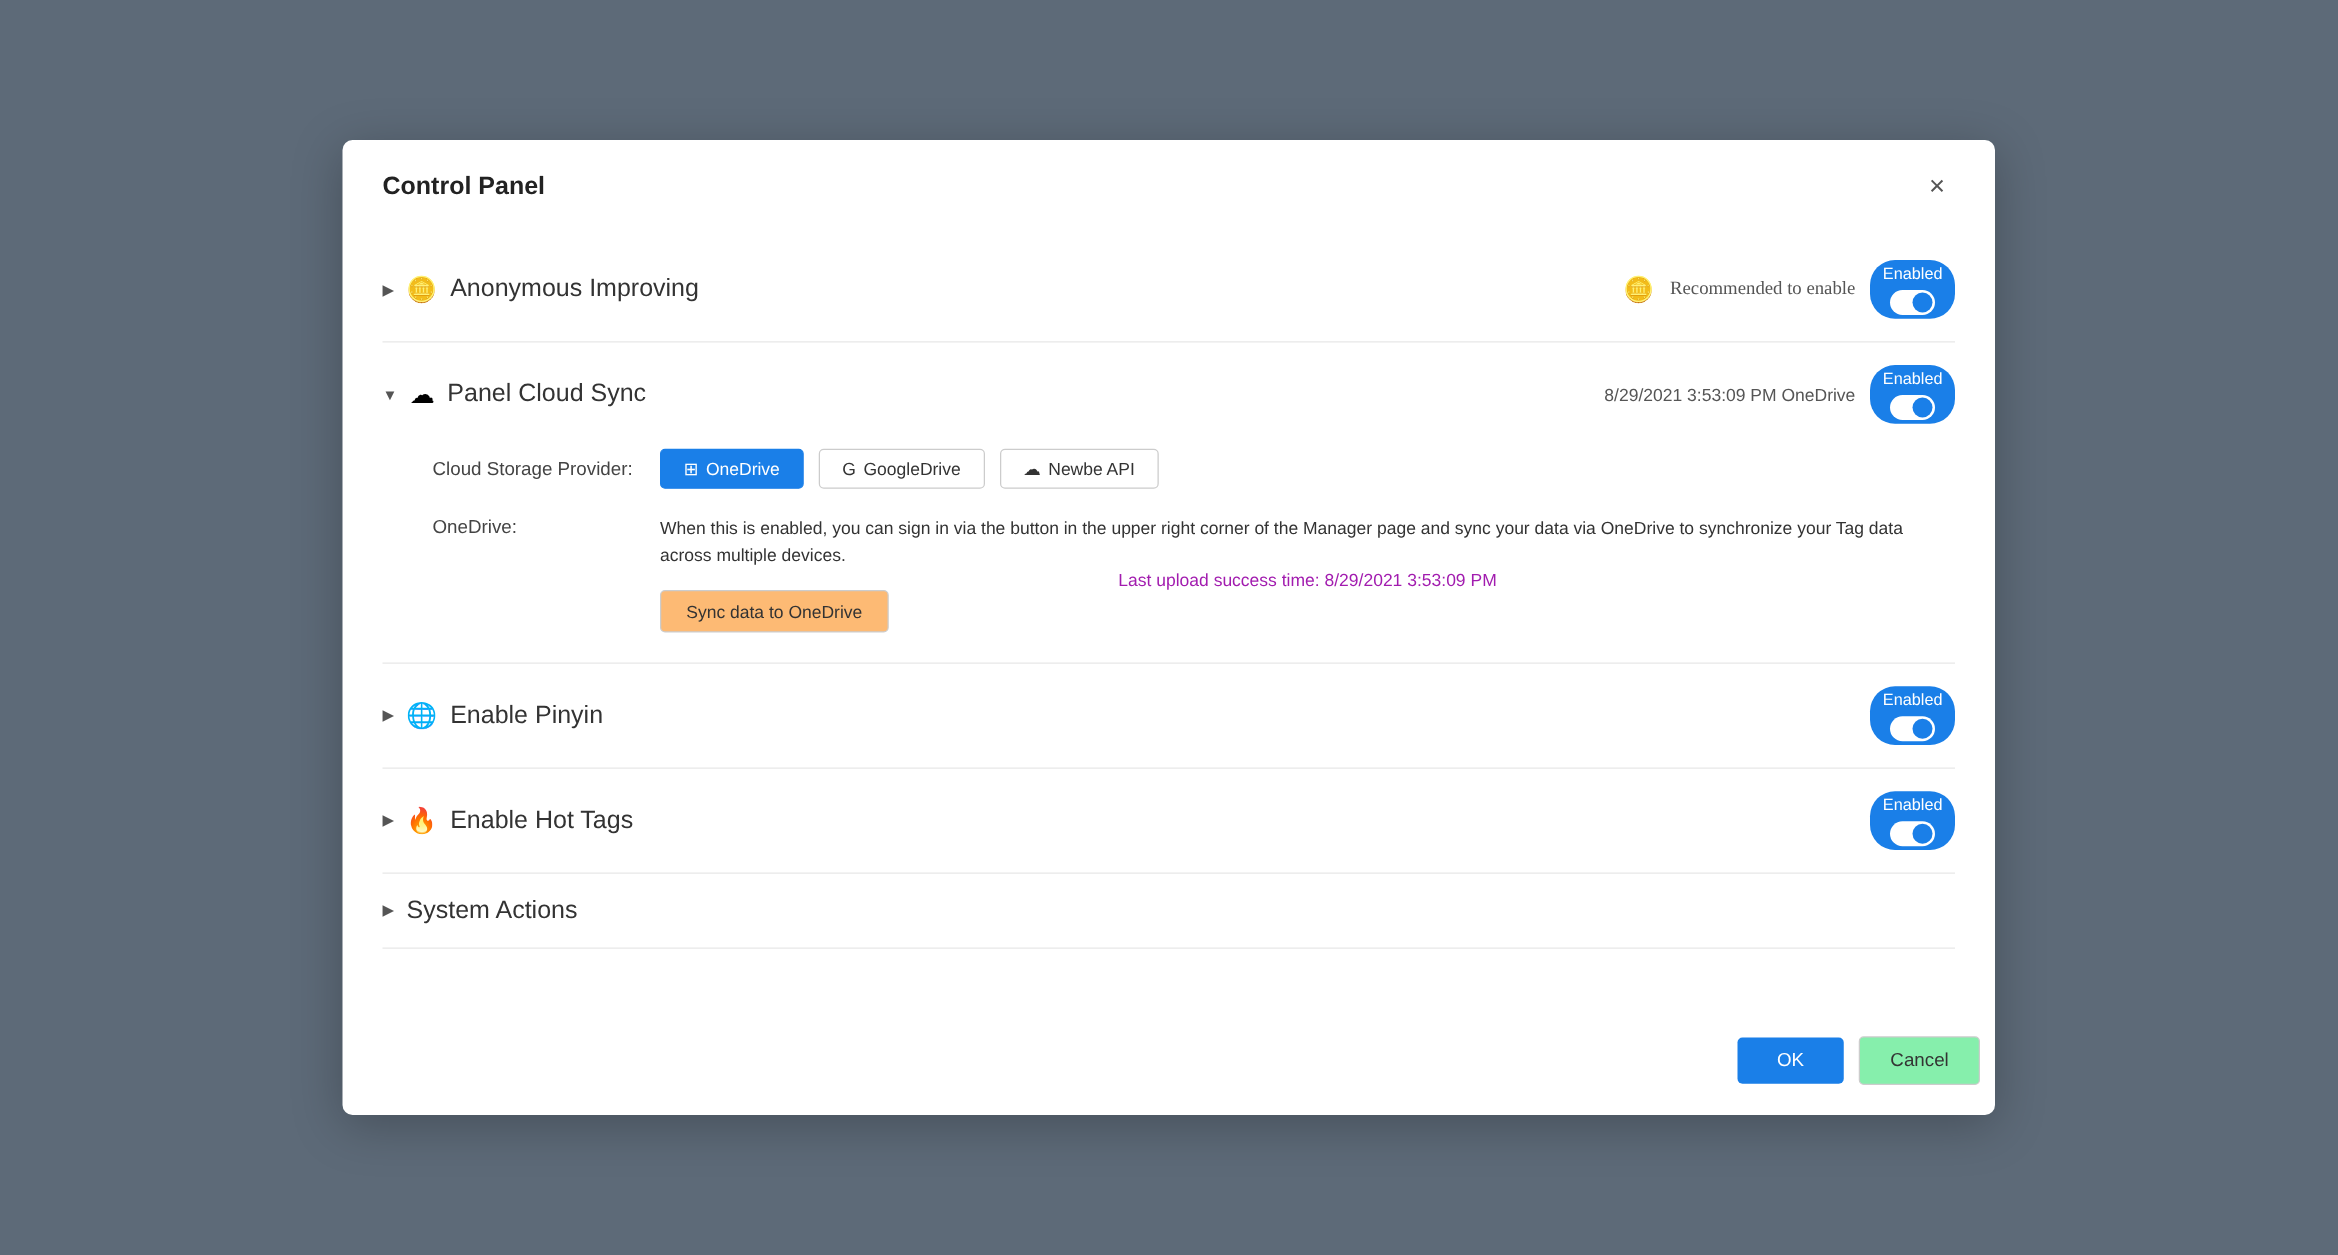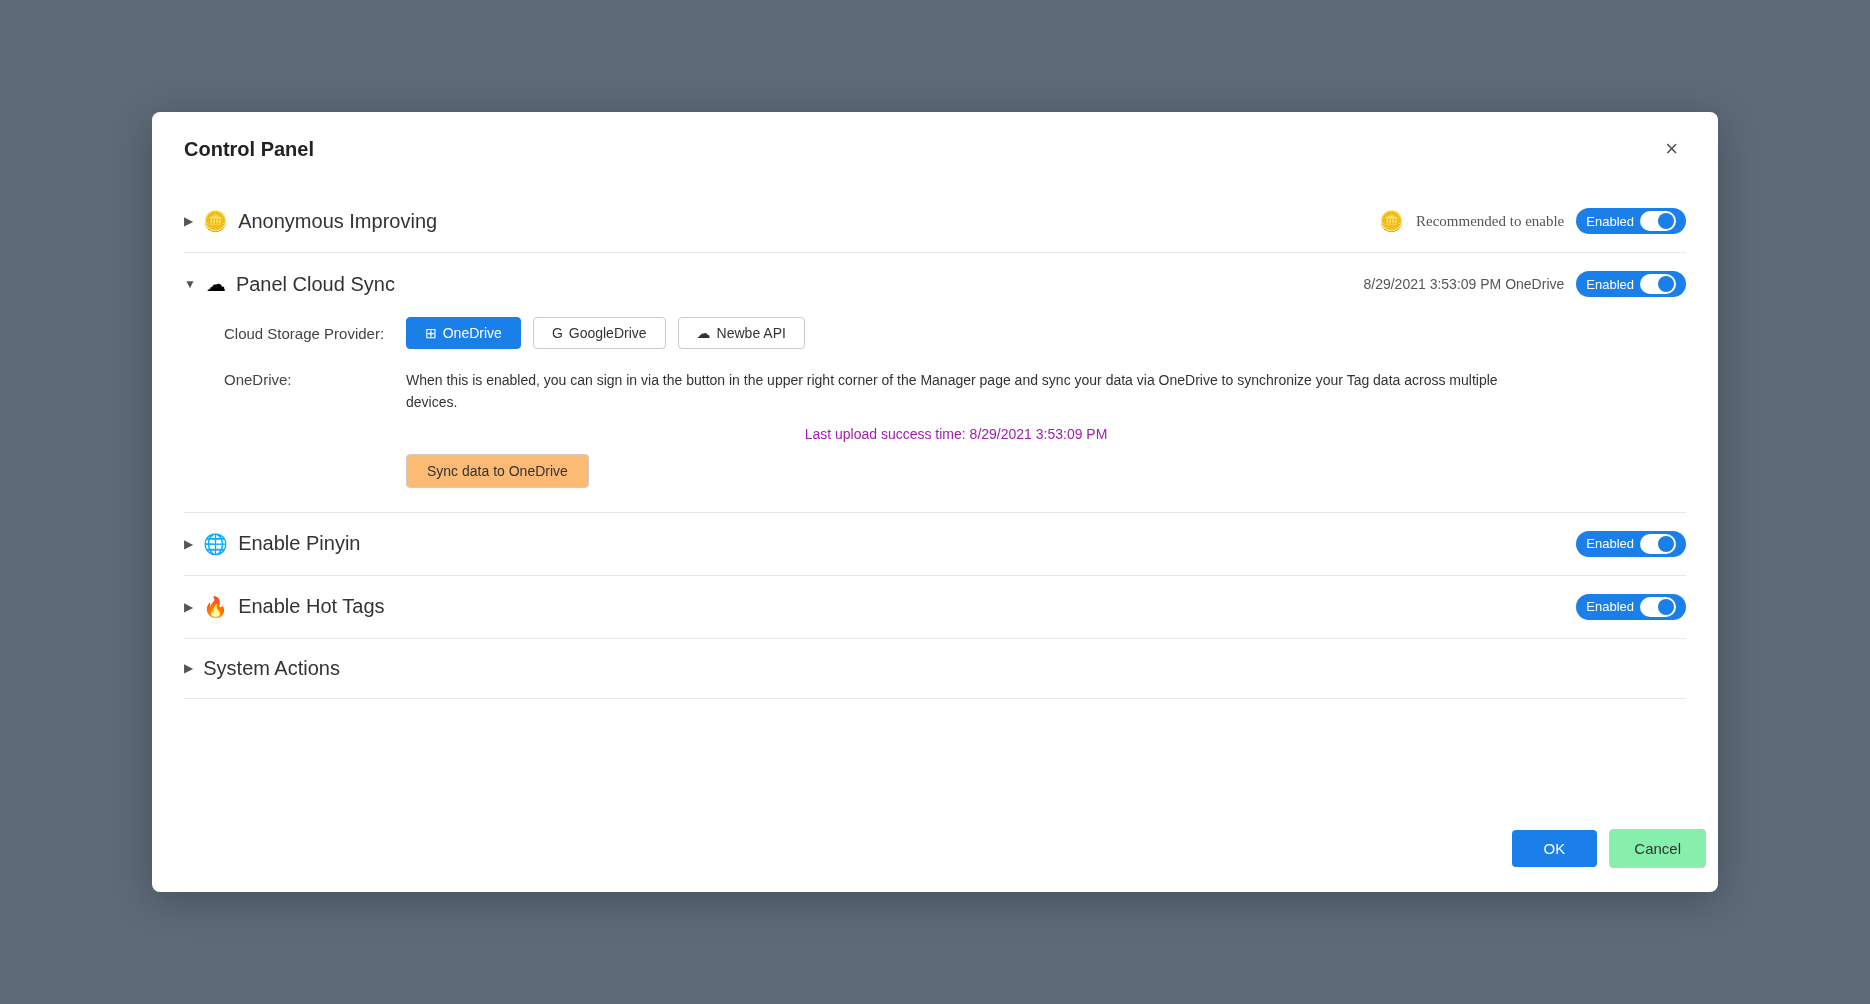--- a/index.html
+++ b/index.html
@@ -15,21 +15,21 @@
     }
     .backdrop {
       position: absolute;
       top: 0; left: 0; right: 0; bottom: 0;
       background: rgba(80, 90, 100, 0.5);
     }
     .dialog {
       position: relative;
       background: #fff;
       border-radius: 8px;
-      width: 1566px;
+      width: 1322px;
       min-height: 780px;
       box-shadow: 0 8px 40px rgba(0,0,0,0.25);
       display: flex;
       flex-direction: column;
       padding: 0;
       z-index: 10;
     }
     .dialog-header {
       display: flex;
       align-items: center;
@@ -96,20 +96,21 @@
     }
     
     .toggle-container {
       display: flex;
       align-items: center;
       background: #1a7fe8;
       border-radius: 20px;
       padding: 3px 10px 3px 10px;
       gap: 6px;
       cursor: pointer;
+      flex-direction: column;
     }
     .toggle-label {
       font-size: 13px;
       color: #fff;
       font-weight: 500;
     }
     .toggle-switch {
       width: 36px;
       height: 20px;
       background: #fff;
@@ -172,21 +173,20 @@
     }
     .onedrive-label {
       font-size: 15px;
       color: #444;
       min-width: 170px;
       padding-top: 2px;
     }
     .onedrive-content {
       display: flex;
       flex-direction: column;
-      gap: 12px;
     }
     .onedrive-desc {
       font-size: 14px;
       color: #333;
       line-height: 1.6;
       max-width: 1100px;
     }
     .onedrive-upload-time {
       font-size: 14px;
       color: #a21caf;

